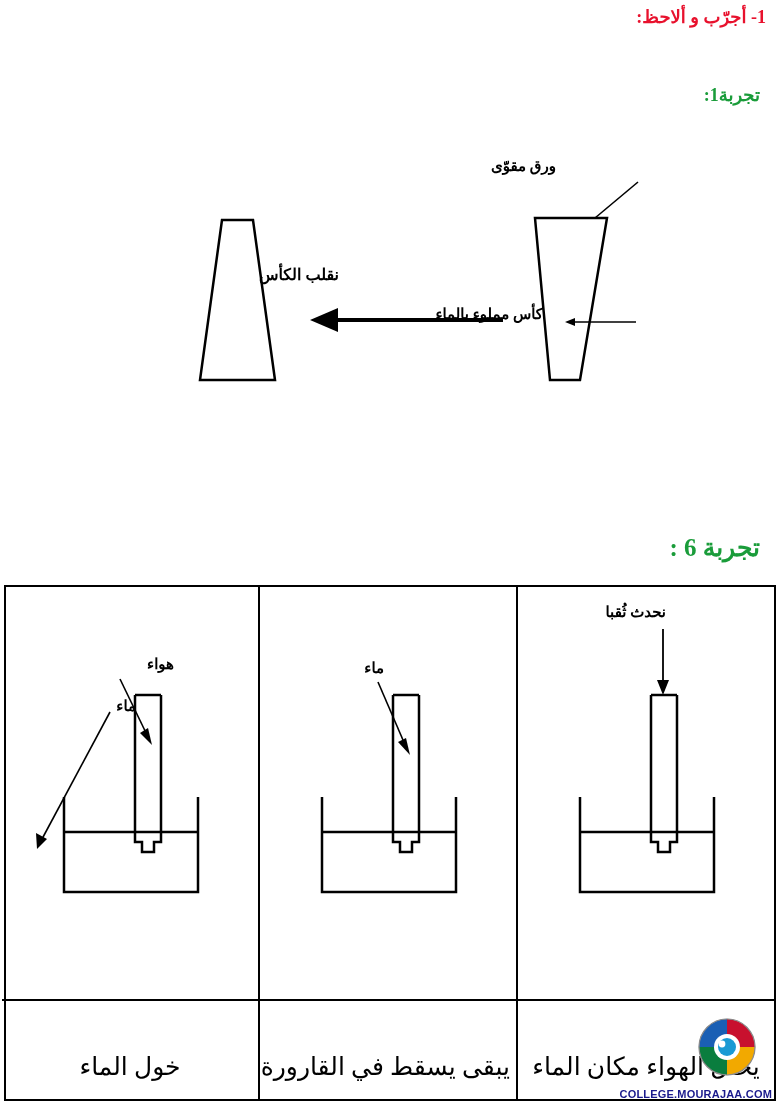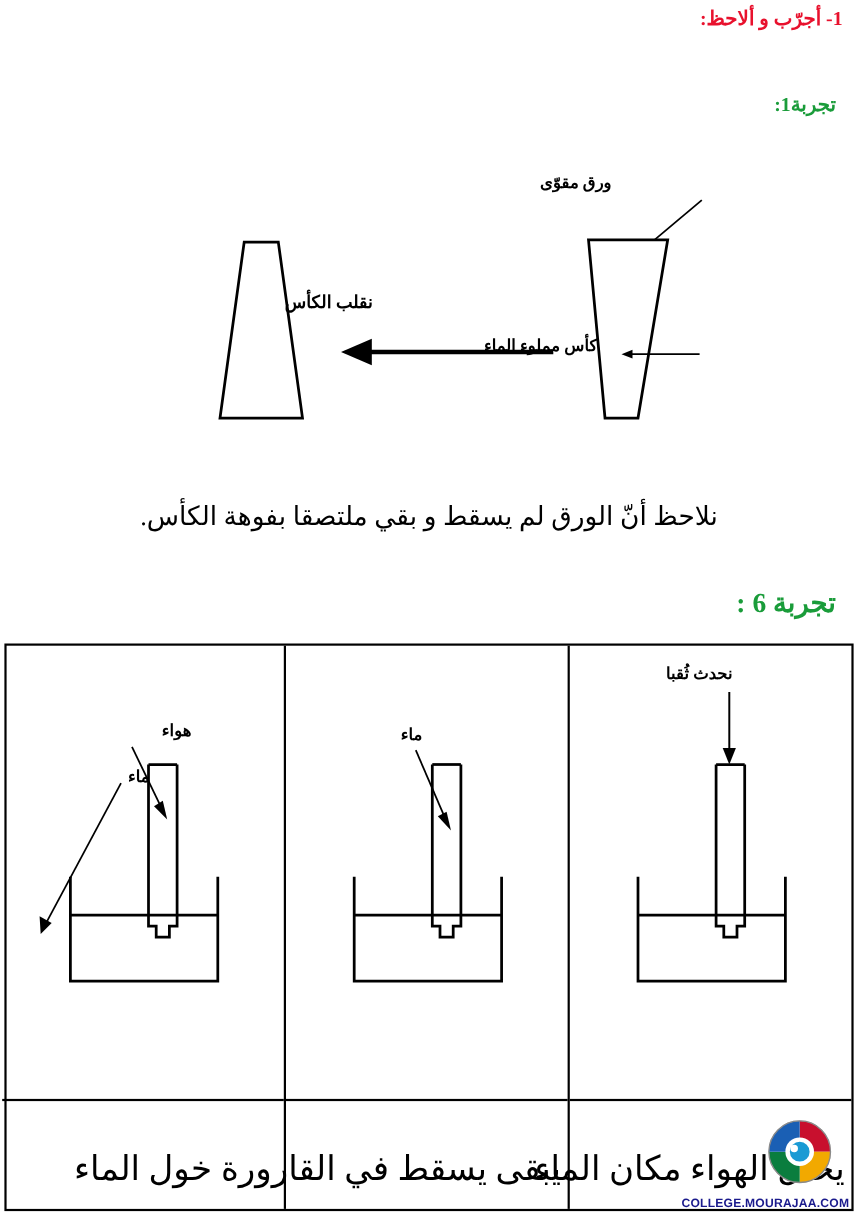--- a/index.html
+++ b/index.html
@@ -96,21 +96,21 @@
     border-left: 2px solid #000;
     box-sizing: border-box;
   }
   .cell:last-child { border-left: none; text-decoration: underline; }
   .cell-caption {
     position: absolute;
     bottom: 18px;
     right: 6px;
     left: 6px;
     text-align: center;
-    font-size: 31px;
+    font-size: 25px;
     direction: rtl;
     white-space: nowrap;
   }
   .cell-divider {
     position: absolute;
     left: 0; right: 0;
     top: 412px;
     border-top: 2px solid #000;
   }
   .cell-label {
@@ -161,25 +161,24 @@
       <line x1="636" y1="182" x2="572" y2="182" stroke="#000" stroke-width="1.6"></line>
       <polygon points="565,182 575,178 575,186" fill="#000"></polygon>
 
       <polygon points="222,80 253,80 275,240 200,240" fill="none" stroke="#000" stroke-width="2.5"></polygon>
 
       <line x1="503" y1="180" x2="330" y2="180" stroke="#000" stroke-width="4"></line>
       <polygon points="310,180 338,168 338,192" fill="#000"></polygon>
     </svg>
 
     <div class="label-sm label-paper">ورق مقوّى</div>
-    <div class="label-sm label-glass">كأس مملوء الماء</div>
+    <div class="label-sm label-glass">كأس مملوء بالماء</div>
     <div class="label-sm label-flip">نقلب الكأس</div>
   </div>
 
-  <div class="observation">نلاحظ أنّ الورق لم يسقط و بقي ملتصقا بفوهة الكأس.</div>
 
   <div class="heading-green-2">تجربة 6 :</div>
 
   <div class="table-wrap">
 
     <div class="cell">
       <svg width="256" height="410" viewBox="0 0 256 410">
 
         <polyline points="62,210 62,305 196,305 196,210" fill="none" stroke="#000" stroke-width="2.5"></polyline>
 

